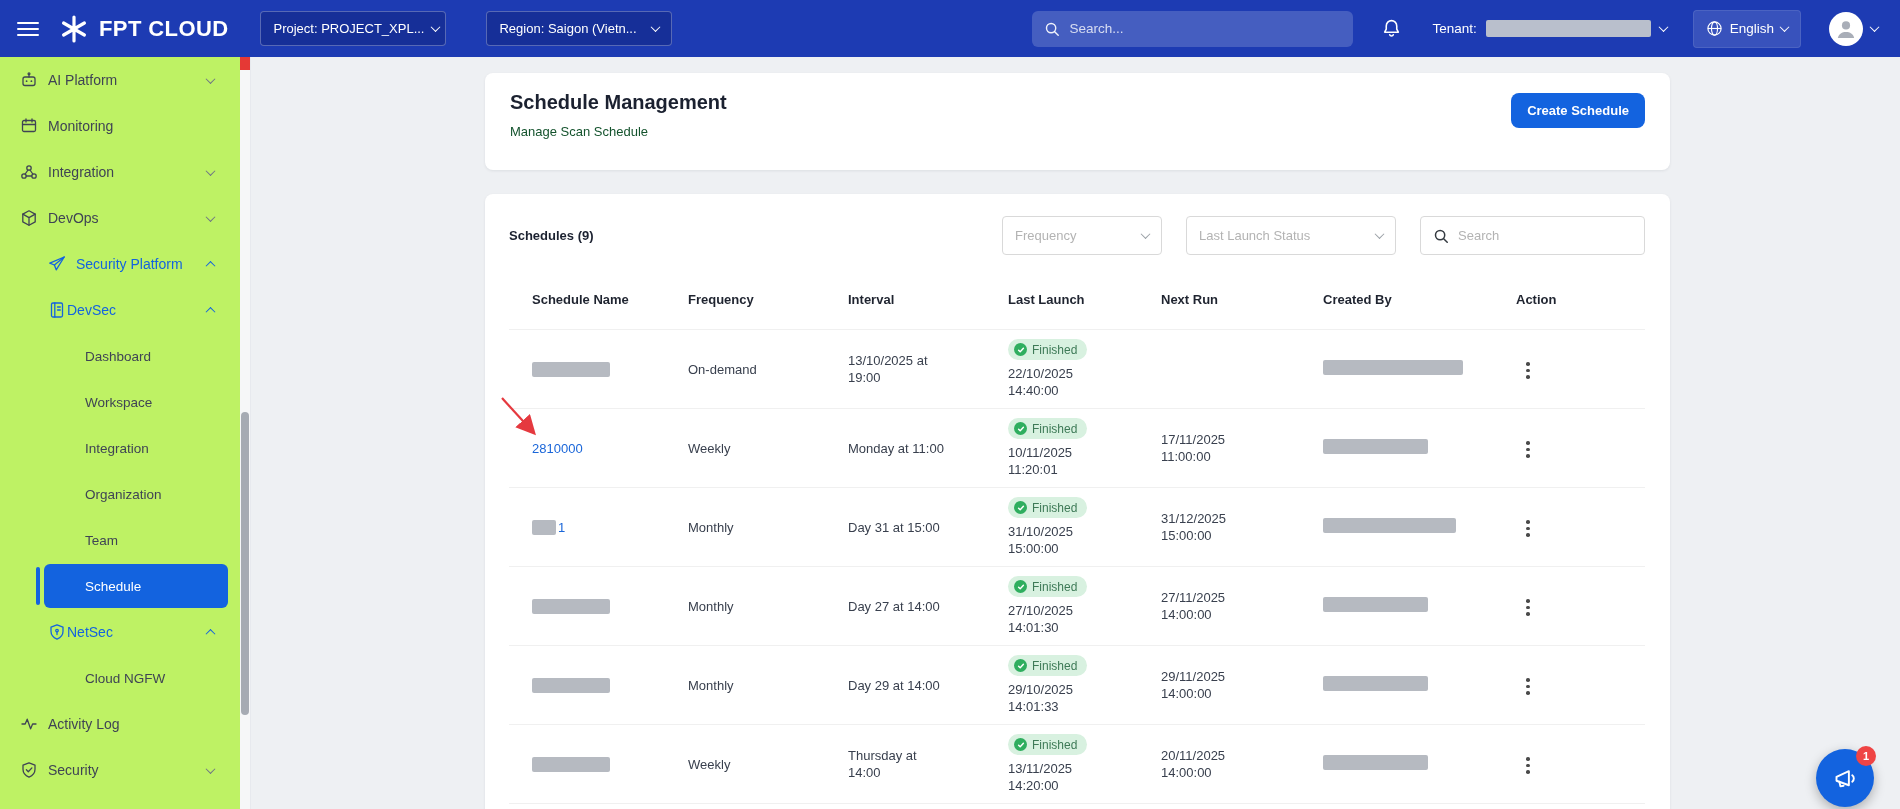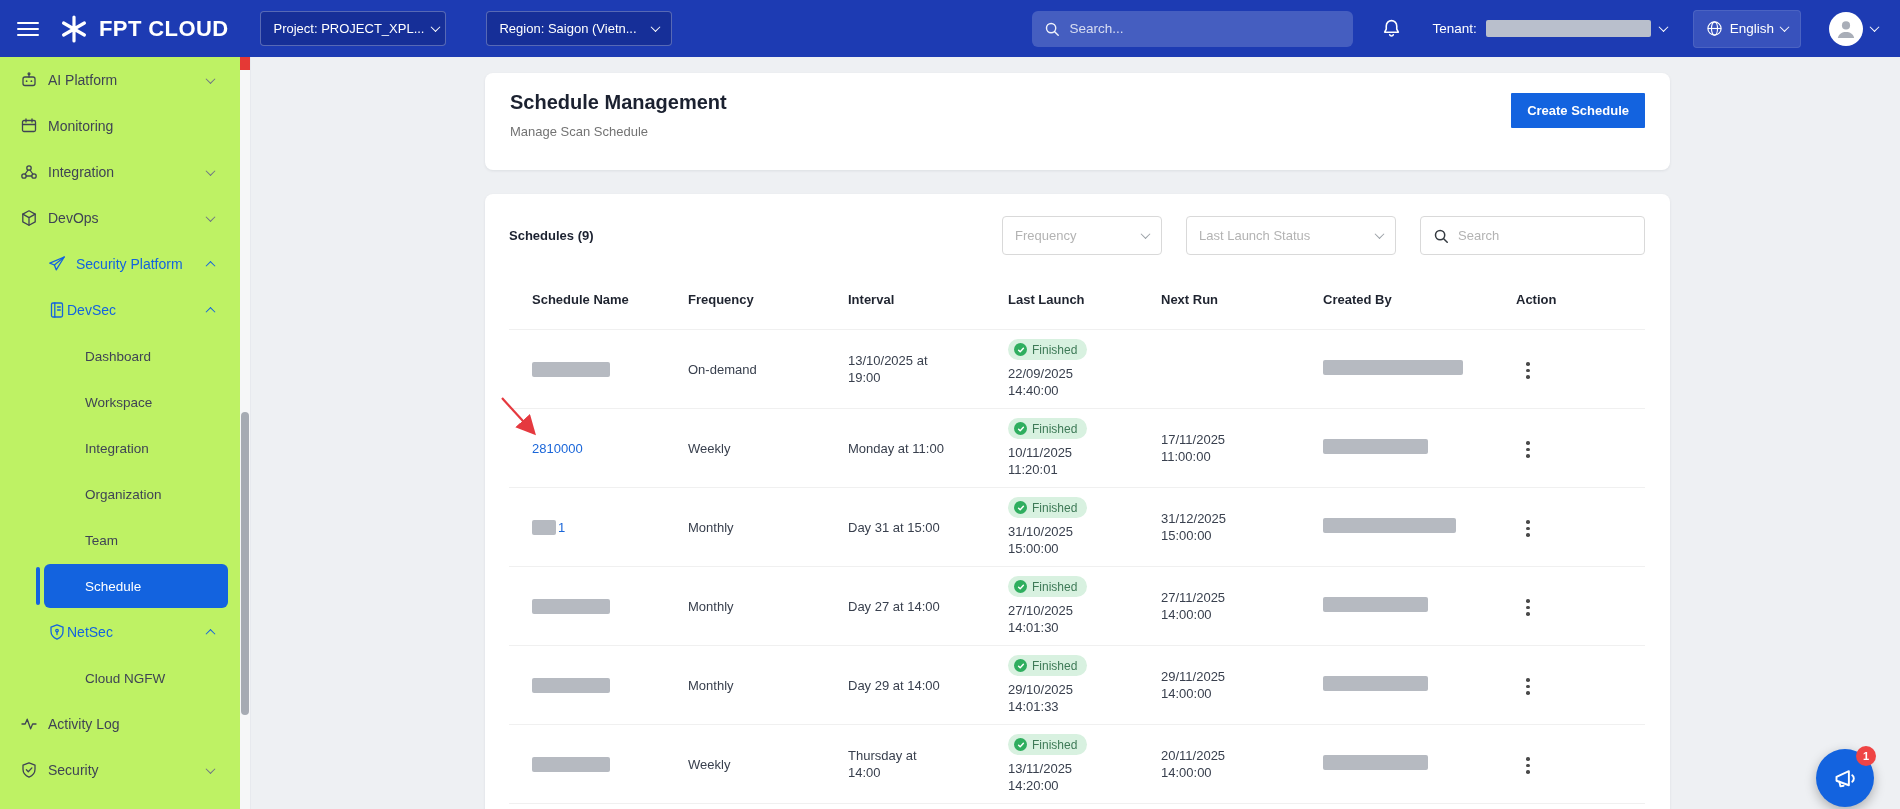--- a/index.html
+++ b/index.html
@@ -48,22 +48,22 @@
   .nav-icon svg .f{fill:currentColor;stroke:none;}
   .scrollzone{position:absolute;top:0;right:0;width:10px;bottom:0;background:#f6f7f8;}
   .scroll-thumb{position:absolute;top:355px;right:1px;width:8px;height:303px;background:#a6abb3;border-radius:4px;cursor:pointer;}
   .scroll-red{position:absolute;top:0;right:0;width:10px;height:13px;background:#e53935;}
   
   .main{position:absolute;left:251px;top:57px;right:0;bottom:0;background:#eef0f3;overflow:hidden;}
   .content{width:1185px;margin-left:234px;}
   .card{background:#fff;border-radius:8px;box-shadow:0 1px 3px rgba(15,23,42,.08);}
   .card-head{margin-top:16px;height:97px;position:relative;padding:18px 25px;}
   .page-title{font-size:20px;font-weight:700;color:#1b2130;}
-  .subtitle{margin-top:10px;font-size:13px;color:#737373;}
-  .btn-primary{position:absolute;top:20px;right:25px;height:35px;padding:4px 16px;background:#1363df;color:#fff;font-size:13px;font-weight:600;border:0;border-radius:1px;cursor:pointer;white-space:nowrap;}
+  .subtitle{margin-top:10px;font-size:13px;color:#14532d;}
+  .btn-primary{position:absolute;top:20px;right:25px;height:35px;padding:4px 16px;background:#1363df;color:#fff;font-size:13px;font-weight:600;border:0;border-radius:8px;cursor:pointer;white-space:nowrap;}
   .card-table{margin-top:24px;height:700px;padding-top:22px;}
   .sched-head{display:flex;align-items:center;padding:0 25px 0 24px;height:39px;}
   .sched-title{font-size:13px;font-weight:700;color:#1b2130;}
   .filters{margin-left:auto;display:flex;gap:24px;}
   .select{height:39px;border:1px solid #d9d9d9;border-radius:4px;display:flex;align-items:center;padding:0 12px;color:#b3b3b3;font-size:13px;background:#fff;cursor:pointer;}
   .select .chev{margin-left:auto;color:#9aa0a6;}
   .f-freq{width:160px;}
   .f-status{width:210px;}
   .f-search{width:225px;height:39px;border:1px solid #d9d9d9;border-radius:4px;display:flex;align-items:center;gap:9px;padding:0 12px;background:#fff;}
   .f-search input{border:0;outline:0;flex:1;font-size:13px;color:#333;min-width:0;}
@@ -339,21 +339,21 @@
               <div class="cell cell-launch">
                 <span class="badge">
                   <span class="ck">
                     <svg viewBox="0 0 10 10" width="8" height="8">
                       <path d="M2 5.2l2 2 4-4.4" fill="none" stroke="#fff" stroke-width="1.8" stroke-linecap="round" stroke-linejoin="round"></path>
                     </svg>
                   </span>
                   <span>Finished</span>
                 </span>
                 <div class="lines">
-                  <div>22/09/2025</div>
+                  <div>22/10/2025</div>
                   <div>14:40:00</div>
                 </div>
               </div>
               <div class="cell lines"></div>
               <div class="cell"><span class="redact" style="width:140px"></span></div>
               <div class="cell"><span class="kebab">
                   <i></i>
                   <i></i>
                   <i></i>
                 </span></div>

